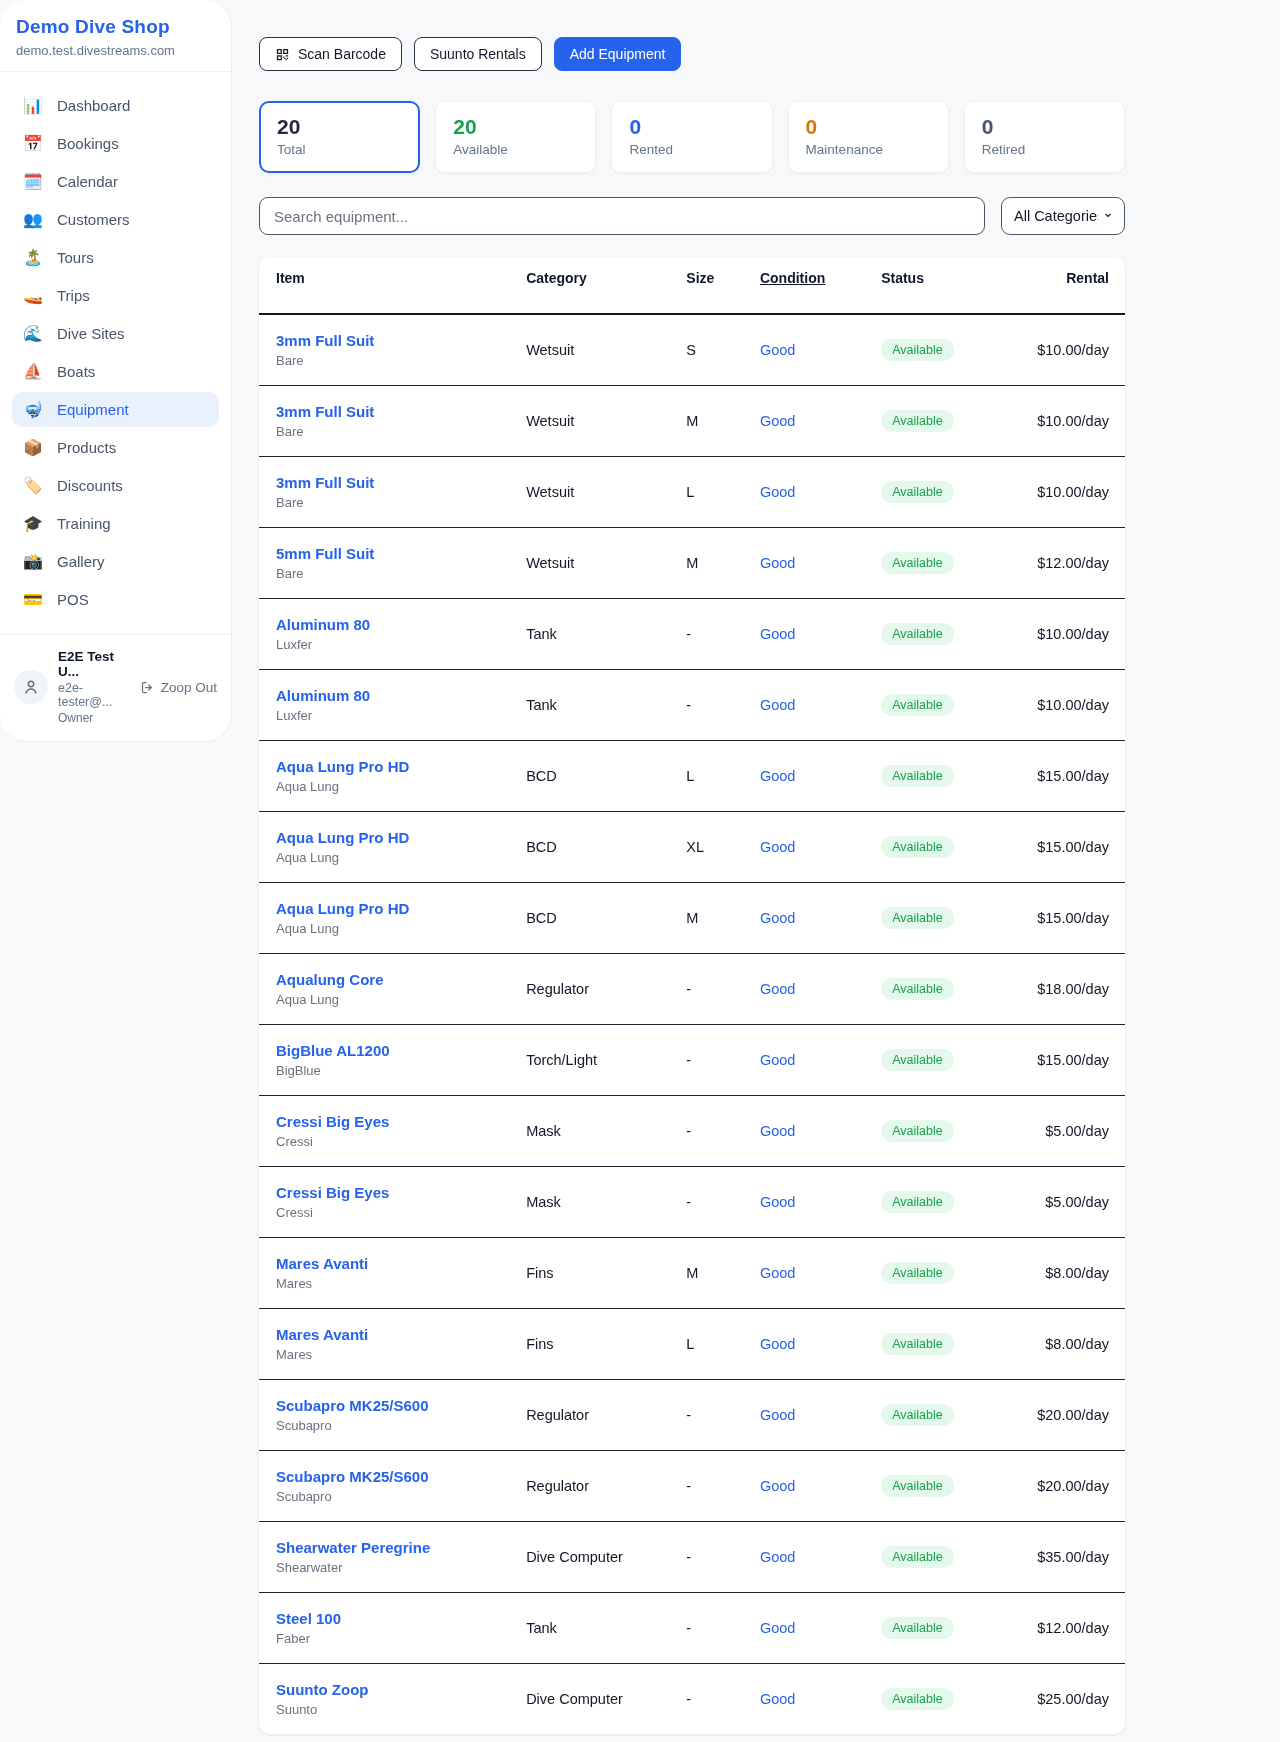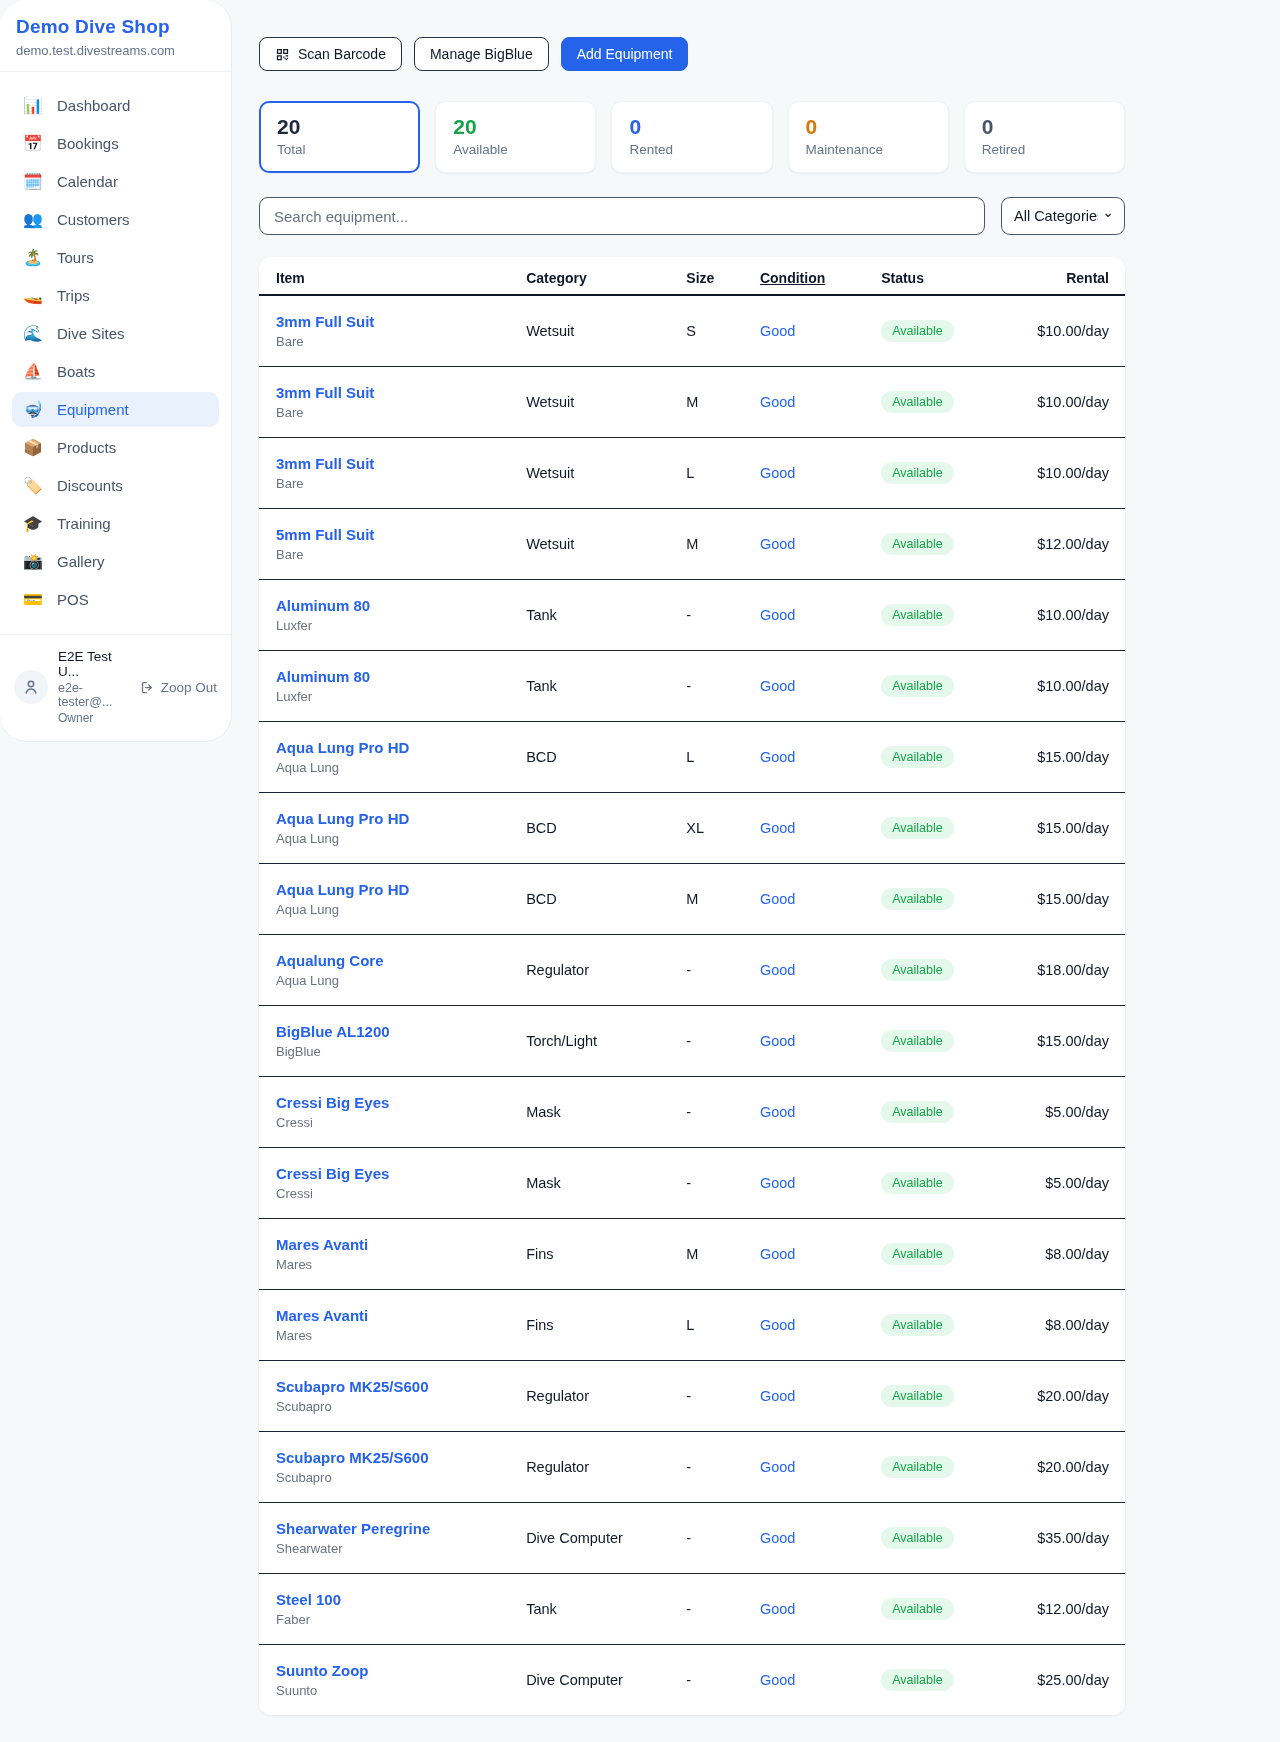--- a/index.html
+++ b/index.html
@@ -38,21 +38,21 @@
     padding:14px 14px 16px;
     display:flex; align-items:center; gap:10px;
   }
   .avatar {
     width:34px; height:34px; border-radius:50%;
     background:#f1f5f9; flex:0 0 34px;
     display:flex; align-items:center; justify-content:center;
     color:#64748b;
   }
   .user-meta { flex:1; min-width:0; }
-  .user-name { font-size:13.5px; font-weight:normal; color:#0f172a; }
+  .user-name { font-size:13.5px; font-weight:bold; color:#0f172a; }
   .user-email { font-size:12.5px; color:#64748b; margin-top:2px; }
   .user-role { font-size:12px; color:#64748b; margin-top:2px; }
   .signout {
     display:flex; align-items:center; gap:6px;
     color:#64748b; font-size:13.5px; cursor:pointer; white-space:nowrap;
   }
 
   
   .main { position:absolute; left:259px; top:0; width:866px; }
   .page-header { display:flex; justify-content:space-between; align-items:flex-start; padding-top:32px; }
@@ -105,21 +105,21 @@
 
   
   .table-card {
     margin-top:22px; margin-bottom:30px;
     background:#ffffff; border-radius:12px; overflow:hidden;
     box-shadow:0 1px 3px rgba(15,23,42,.07);
   }
   table { width:100%; border-collapse:collapse; }
   thead th {
     text-align:left; font-size:14px; font-weight:bold; color:#0f172a;
-    padding:13px 16px 8px; border-bottom:2px solid #111827;
+    padding:13px 16px 27px; border-bottom:2px solid #111827;
   }
   thead th:first-child { padding-left:17px; }
   thead th.col-rental, td.cell-rental { text-align:right; }
   tbody tr:not(:last-child) td { border-bottom:1px solid #1b2430; }
   tbody td { padding:17px 16px; font-size:14.5px; color:#111827; vertical-align:middle; }
   tbody td:first-child { padding-left:17px; }
   .col-item { width:29%; } .col-category { width:18.5%; } .col-size { width:8.5%; }
   .col-condition { width:14%;text-decoration:underline; } .col-status { width:17%; }
   .item-name { color:#2563eb; font-weight:bold; font-size:15px; cursor:pointer; text-decoration:none; display:inline-block; }
   .item-brand { color:#6b7280; font-size:13px; margin-top:4px; }
@@ -239,21 +239,21 @@
 
   <div class="page-header">
     <div class="header-actions">
       <button class="btn">
         <svg width="15" height="15" viewBox="0 0 24 24" fill="currentColor">
           <path d="M3 3h8v8H3V3zm2 2v4h4V5H5zm8-2h8v8h-8V3zm2 2v4h4V5h-4zM3 13h8v8H3v-8zm2 2v4h4v-4H5zm12-2h2v2h-2v-2zm-4 2h2v2h-2v-2zm2 2h2v2h-2v-2zm2 2h2v2h-2v-2zm2-2h2v2h-2v-2zm0-4h2v2h-2v-2zm-4 4h2v2h-2v-2z"></path>
         </svg>
         <span>Scan Barcode</span>
       </button>
       <button class="btn">
-        <span>Manage BigBlue</span>
+        <span>Suunto Rentals</span>
       </button>
       <button class="btn btn-primary">
         <span>Add Equipment</span>
       </button>
     </div>
   </div>
 
   <div class="stats">
 
       <div class="stat-card active">

